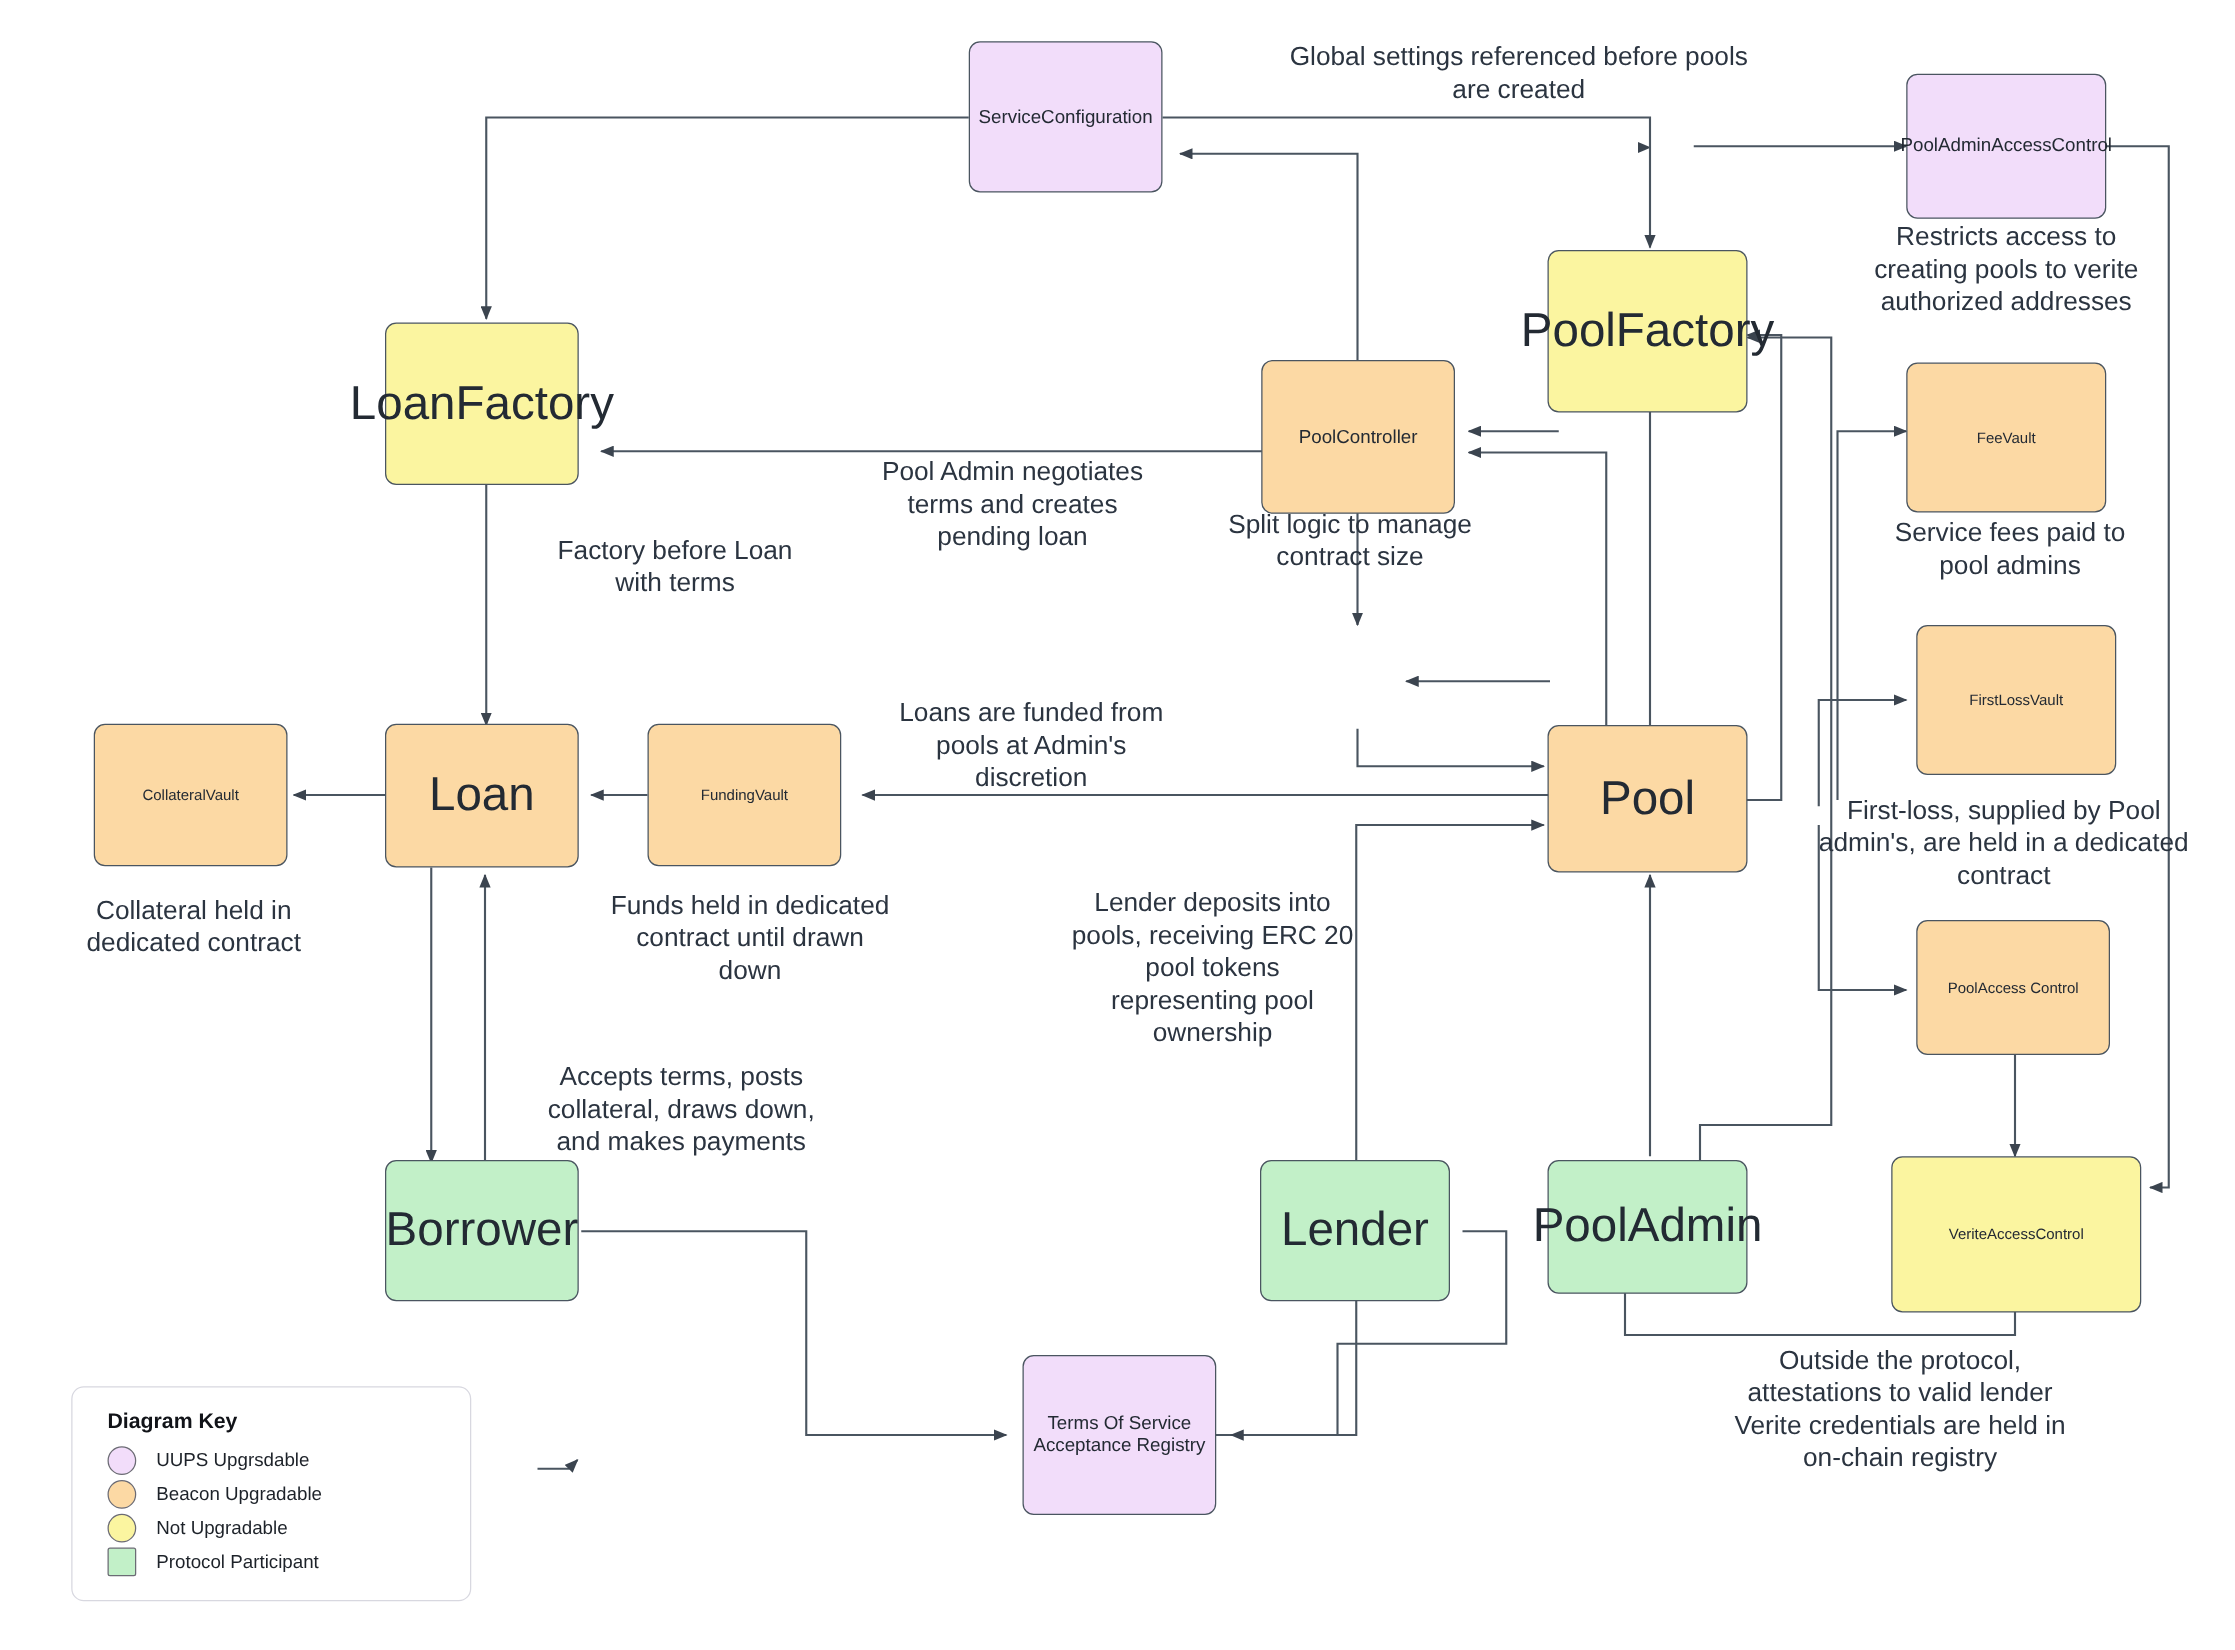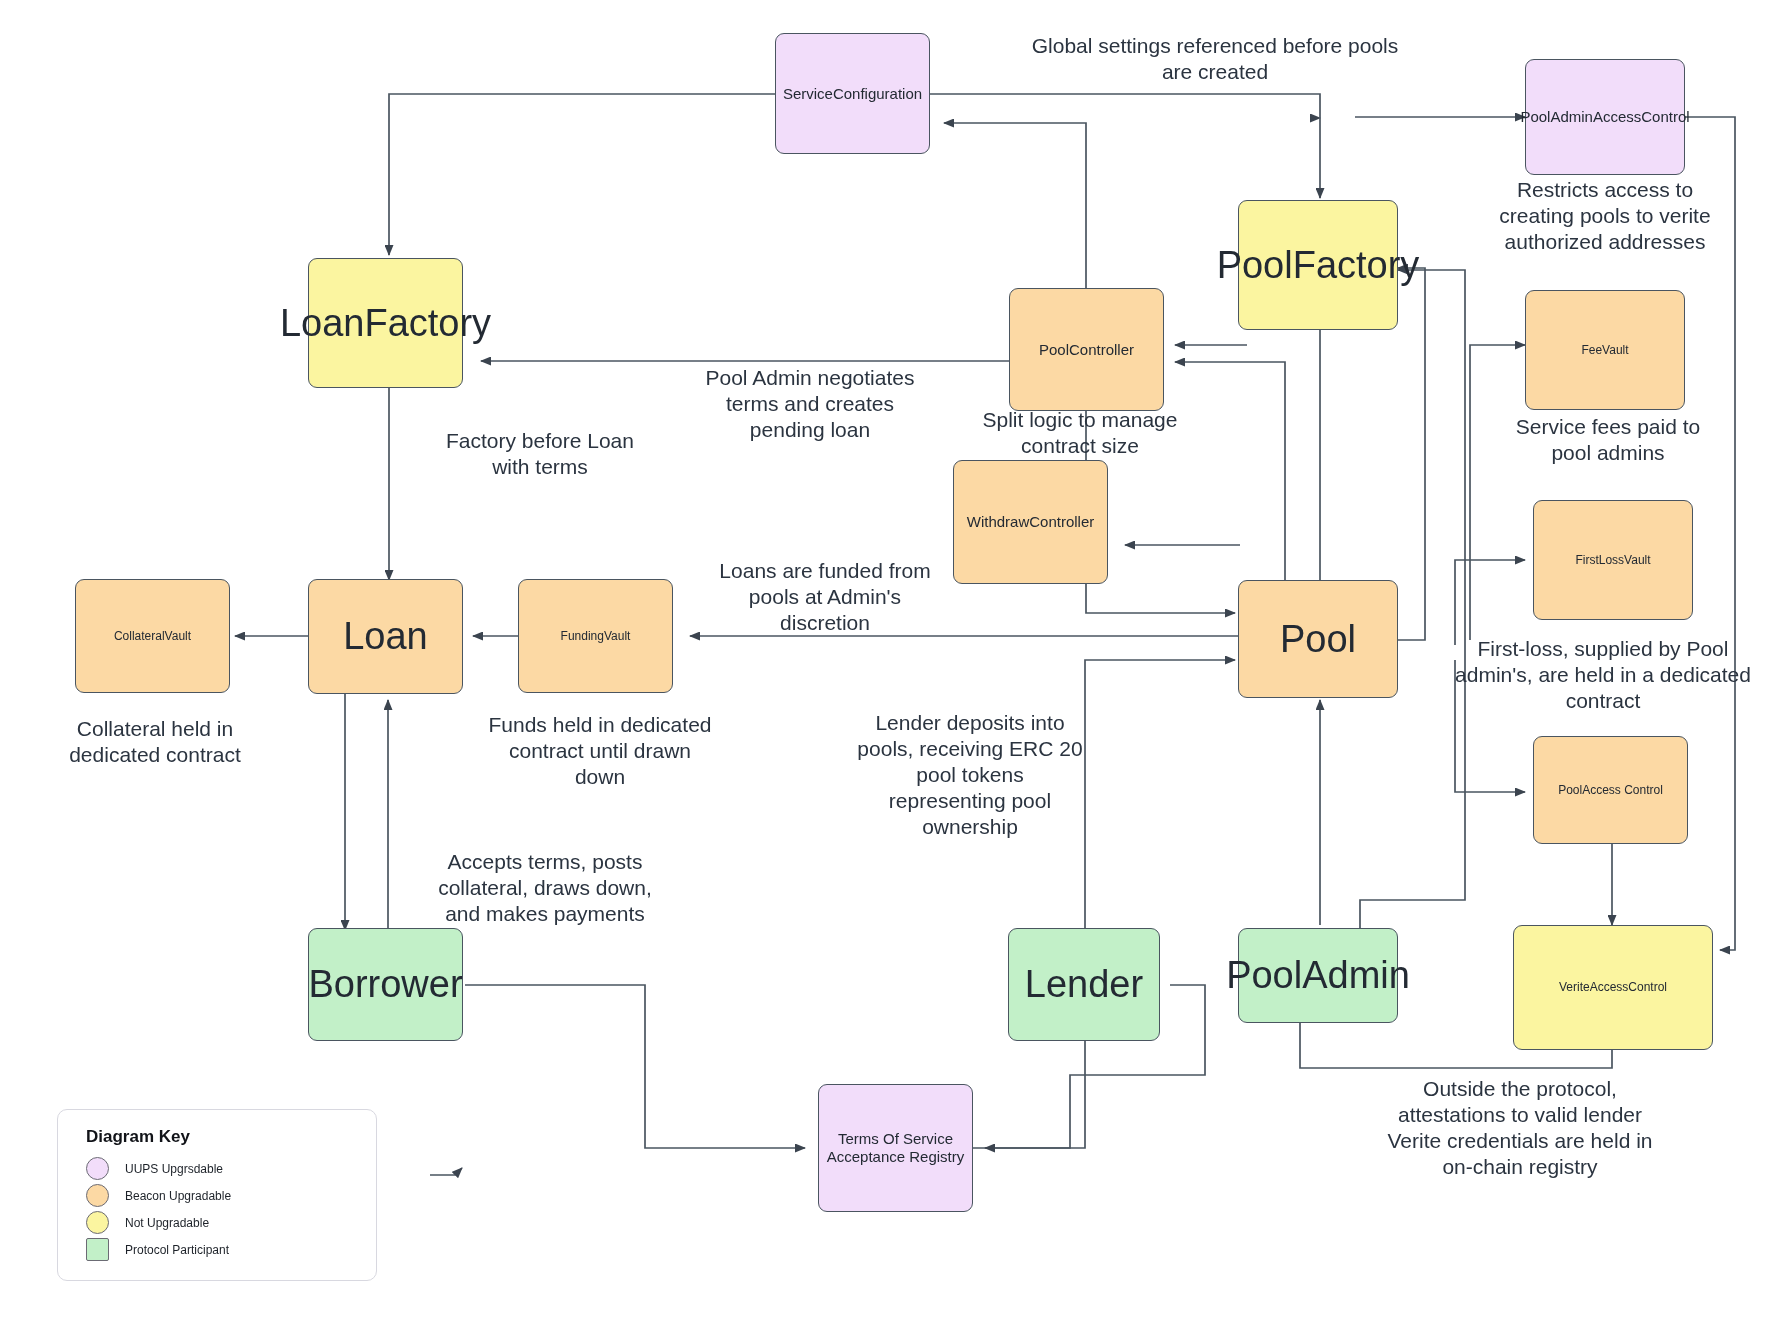--- a/index.html
+++ b/index.html
@@ -86,21 +86,21 @@
   .key-swatch {
     width: 21px;
     height: 21px;
     border: 1.2px solid #6b6b74;
     margin-right: 16px;
     flex: 0 0 auto;
   }
   .key-swatch.circle { border-radius: 50%; }
   .key-swatch.square { border-radius: 2px; }
   .key-label {
-    font-size: 12px;
+    font-size: 15px;
     color: #1d2229;
   }
 </style>
 </head>
 <body>
 
 <div id="canvas">
 
   <svg id="wires" viewBox="0 0 1788 1320" xmlns="http://www.w3.org/2000/svg">
     <defs>
@@ -198,23 +198,20 @@
   </div>
 
   <div class="node notup f-mid" style="left:1513px; top:925px; width:200px; height:125px;">
     <span>VeriteAccessControl</span>
   </div>
 
   <div class="node beacon f-small" style="left:1009px; top:288px; width:155px; height:123px;">
     <span>PoolController</span>
   </div>
 
-  <div class="node beacon f-small" style="left:953px; top:460px; width:155px; height:124px;">
-    <span>WithdrawController</span>
-  </div>
 
   <div class="node beacon f-mid" style="left:1525px; top:290px; width:160px; height:120px;">
     <span>FeeVault</span>
   </div>
 
   <div class="node beacon f-mid" style="left:1533px; top:500px; width:160px; height:120px;">
     <span>FirstLossVault</span>
   </div>
 
   <div class="node beacon f-mid" style="left:1533px; top:736px; width:155px; height:108px;">
@@ -239,21 +236,21 @@
   </div>
 
   <div class="node part f-big" style="left:308px; top:928px; width:155px; height:113px;">
     <span>Borrower</span>
   </div>
 
   <div class="node part f-big" style="left:1008px; top:928px; width:152px; height:113px;">
     <span>Lender</span>
   </div>
 
-  <div class="node part f-big" style="left:1238px; top:928px; width:160px; height:95px;">
+  <div class="node part f-big" style="left:1238px; top:928px; width:160px; height:107px;">
     <span>PoolAdmin</span>
   </div>
 
   <div class="note" style="left:1000px; top:33px; width:430px;">Global settings referenced before pools
 are created</div>
 
   <div class="note" style="left:1455px; top:177px; width:300px;">Restricts access to
 creating pools to verite
 authorized addresses</div>
 

